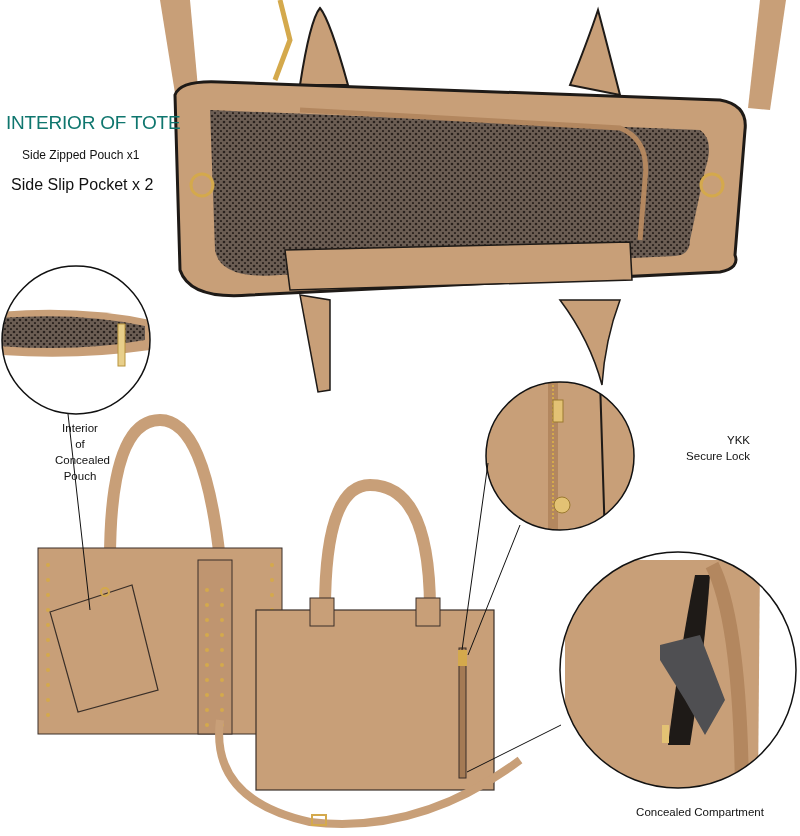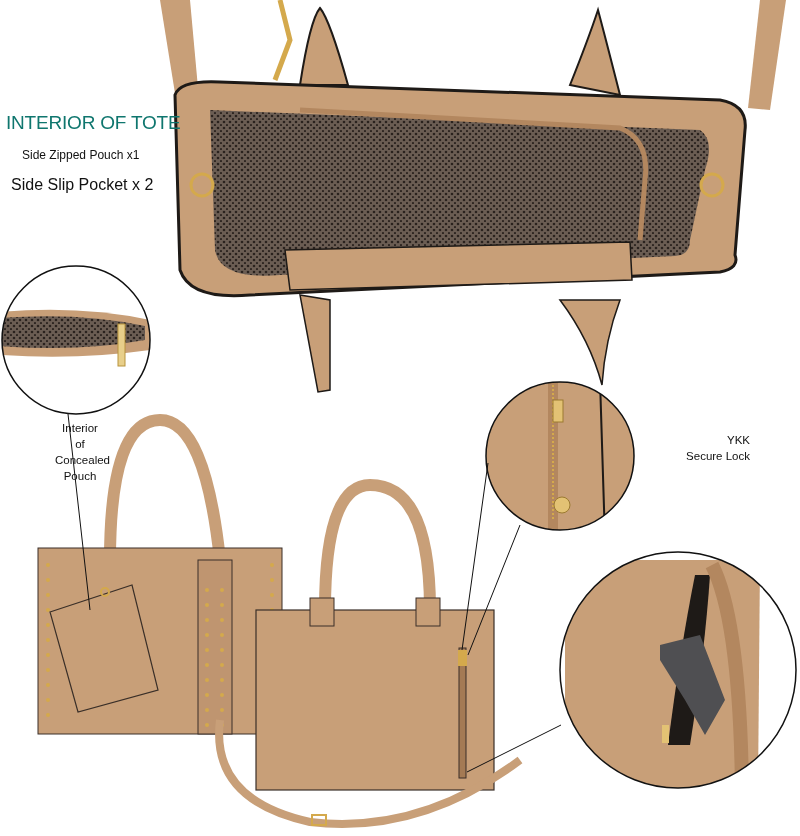--- a/index.html
+++ b/index.html
@@ -169,13 +169,14 @@
   <div>Concealed</div>
   <div>Pouch</div>
 </div>
 
 <div class="abs label-center lbl-ykk">
   <div>YKK</div>
   <div>Secure Lock</div>
 </div>
 
 <div class="abs label-center lbl-back">
+  <div>Concealed Compartment</div>
 </div>
 
 </body></html>

